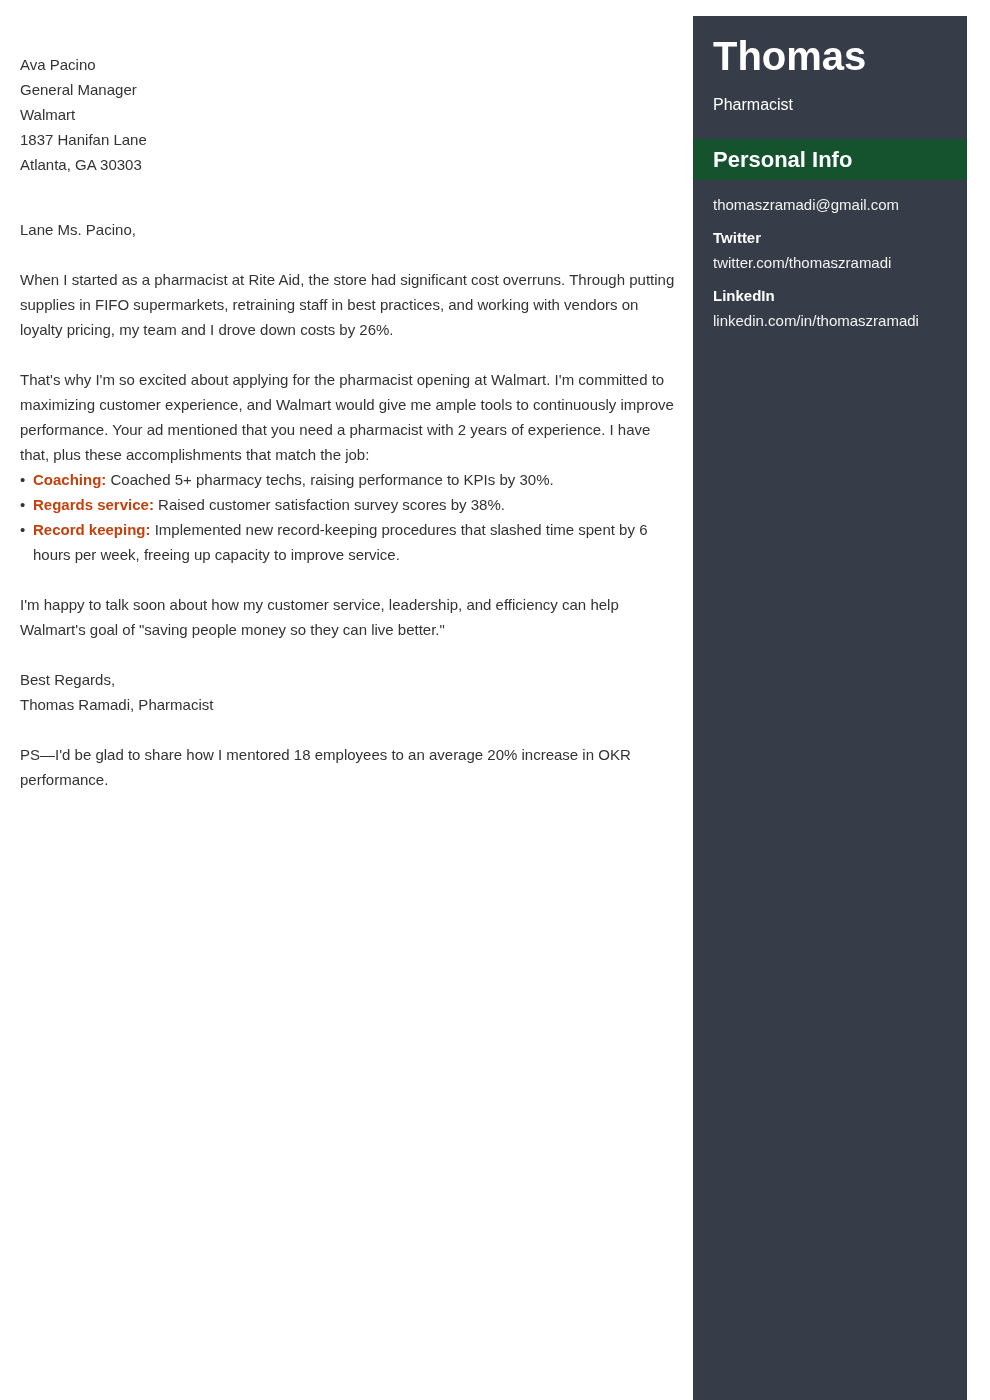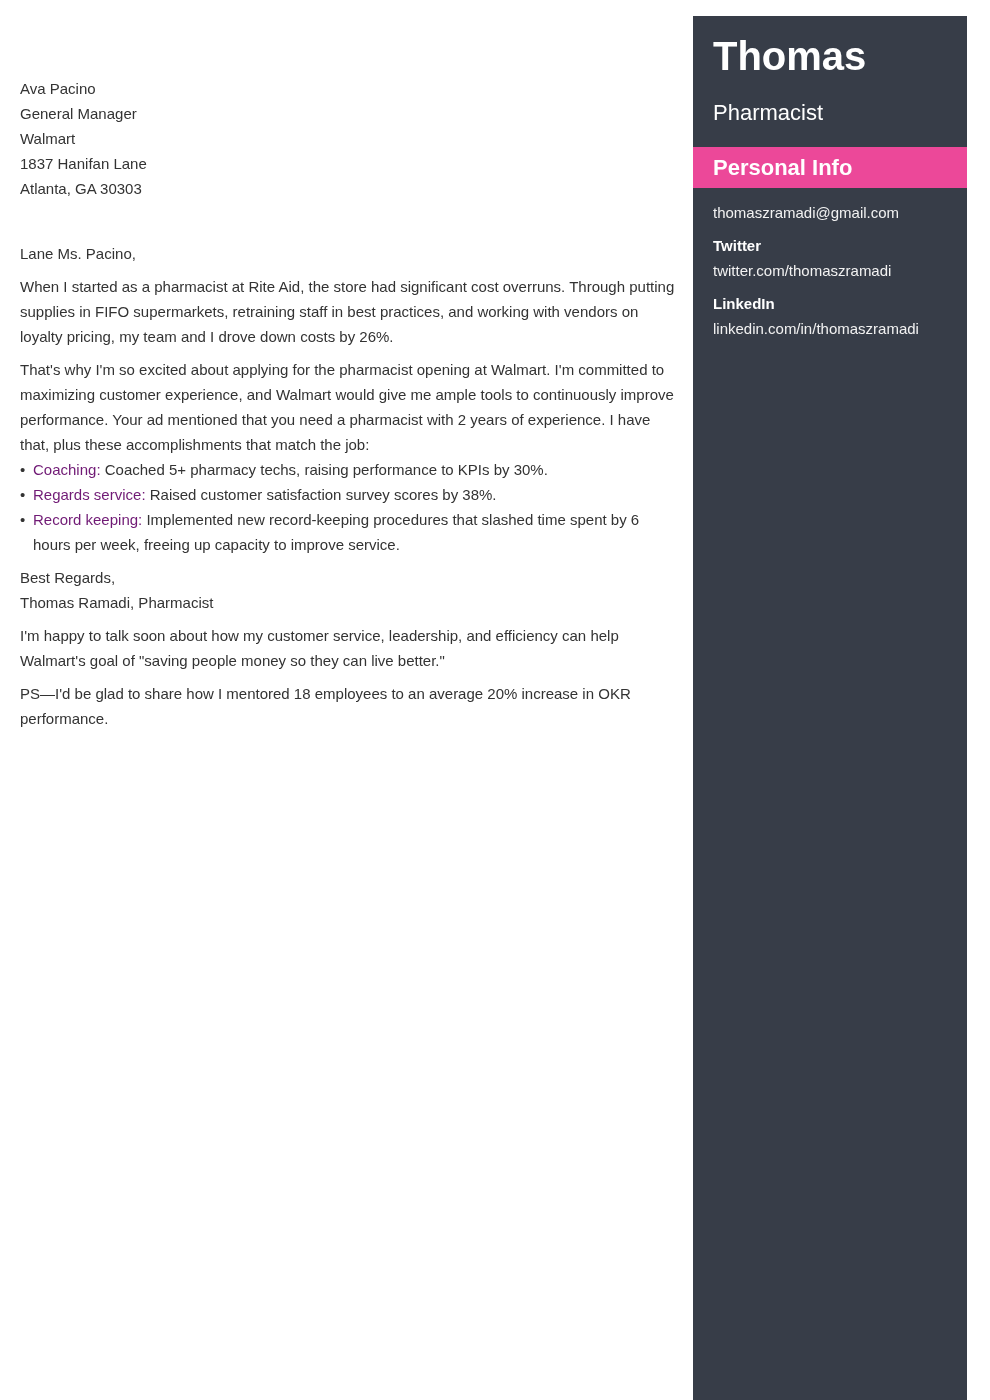--- a/index.html
+++ b/index.html
@@ -28,69 +28,69 @@
     .main .inner {
       padding: 20px 16px 0 20px;
     }
     .date {
       margin: 0;
       height: 25px;
       position: relative;
       top: -7px;
     }
     .recipient {
-      margin-top: 56px;
+      margin-top: 32px;
     }
     .recipient div, .closing div { height: 25px; }
     .salutation { margin-top: 40px; }
-    .para { margin-top: 8px; }
+    .para { margin-top: 25px; }
     .para p { margin: 0; }
     ul.bullets {
       list-style: none;
       margin: 0;
       padding: 0;
     }
     ul.bullets li {
       position: relative;
       padding-left: 13px;
     }
     ul.bullets li .bullet {
       position: absolute;
       left: 0;
       top: 0;
     }
-    ul.bullets li b { font-weight: normal; color: #701a75; }
+    ul.bullets li b { font-weight: bold; color: #c2410c; }
 
     .sidebar {
       position: absolute;
       left: 693px;
       top: 16px;
       width: 274px;
       height: 1400px;
       background: #373d48;
       color: #ffffff;
     }
     .name {
       padding: 17px 20px 0 20px;
       font-size: 40px;
       font-weight: bold;
       line-height: 47px;
       margin: 0;
     }
     .job-title {
       padding: 0 20px;
-      font-size: 22px;
+      font-size: 16px;
       line-height: 30px;
-      margin-top: 18px;
+      margin-top: 10px;
       font-weight: normal;
     }
     .section-header {
       margin-top: 19px;
       height: 41px;
-      background: #ec4899;
+      background: #14532d;
       padding: 0 20px;
       font-size: 22px;
       font-weight: bold;
       line-height: 41px;
     }
     .info-list {
       padding: 12px 20px 0 20px;
     }
     .info-item { margin-bottom: 8px; }
     .info-label {
@@ -135,27 +135,27 @@
           <span class="bullet">•</span>
           <b>Regards service:</b><span> Raised customer satisfaction survey scores by 38%.</span>
         </li>
         <li>
           <span class="bullet">•</span>
           <b>Record keeping:</b><span> Implemented new record-keeping procedures that slashed time spent by 6 hours per week, freeing up capacity to improve service.</span>
         </li>
       </ul>
     </div>
 
+    <div class="para">
+      <p>I'm happy to talk soon about how my customer service, leadership, and efficiency can help Walmart's goal of "saving people money so they can live better."</p>
+    </div>
+
     <div class="para closing">
       <div>Best Regards,</div>
       <div>Thomas Ramadi, Pharmacist</div>
-    </div>
-
-    <div class="para">
-      <p>I'm happy to talk soon about how my customer service, leadership, and efficiency can help Walmart's goal of "saving people money so they can live better."</p>
     </div>
 
     <div class="para">
       <p>PS—I'd be glad to share how I mentored 18 employees to an average 20% increase in OKR performance.</p>
     </div>
   </div>
 </div>
 
 <div class="sidebar">
   <div class="name">

